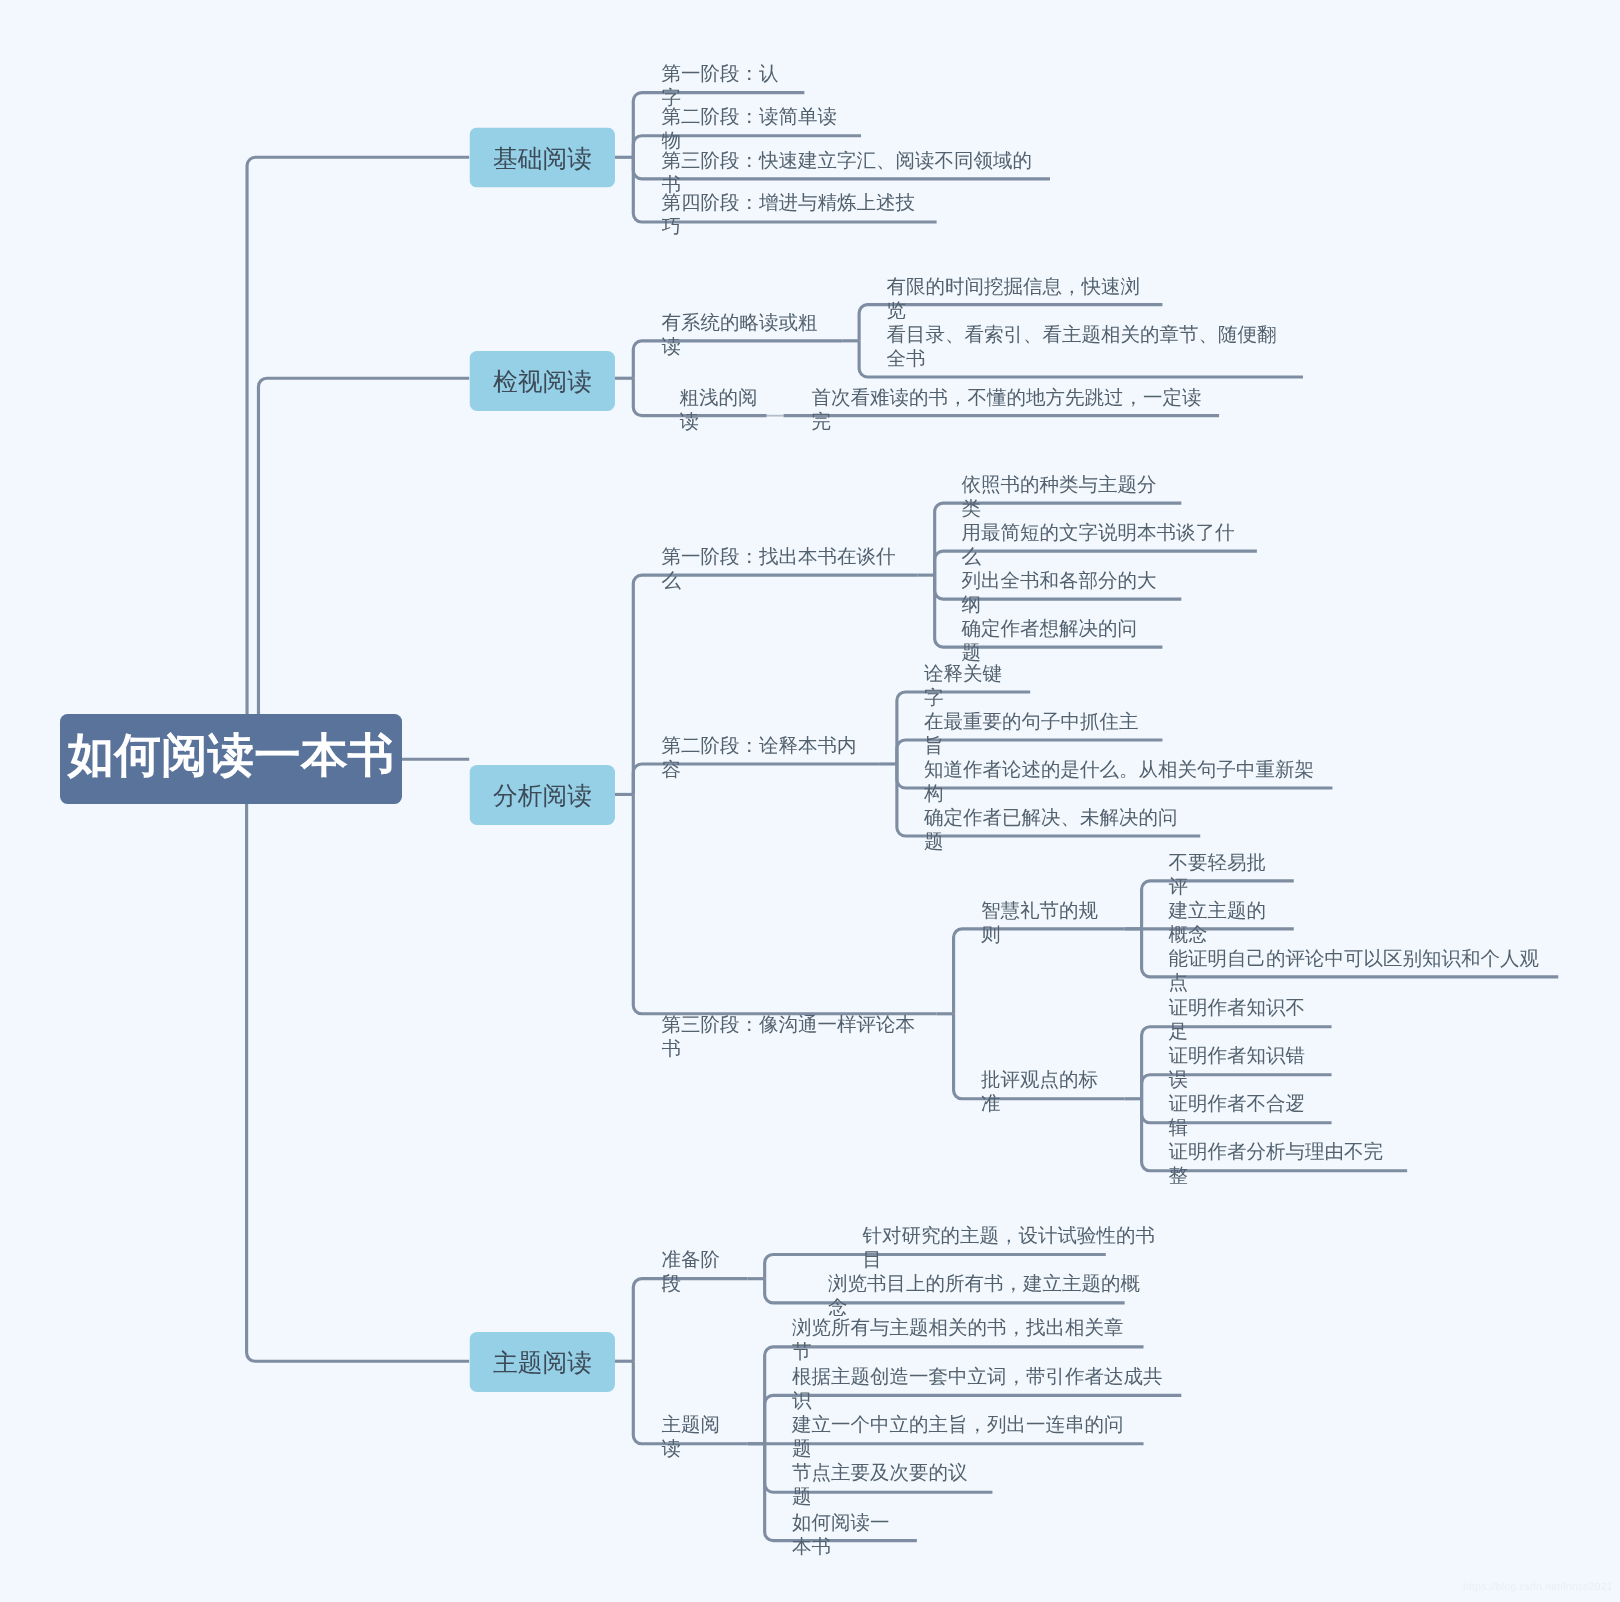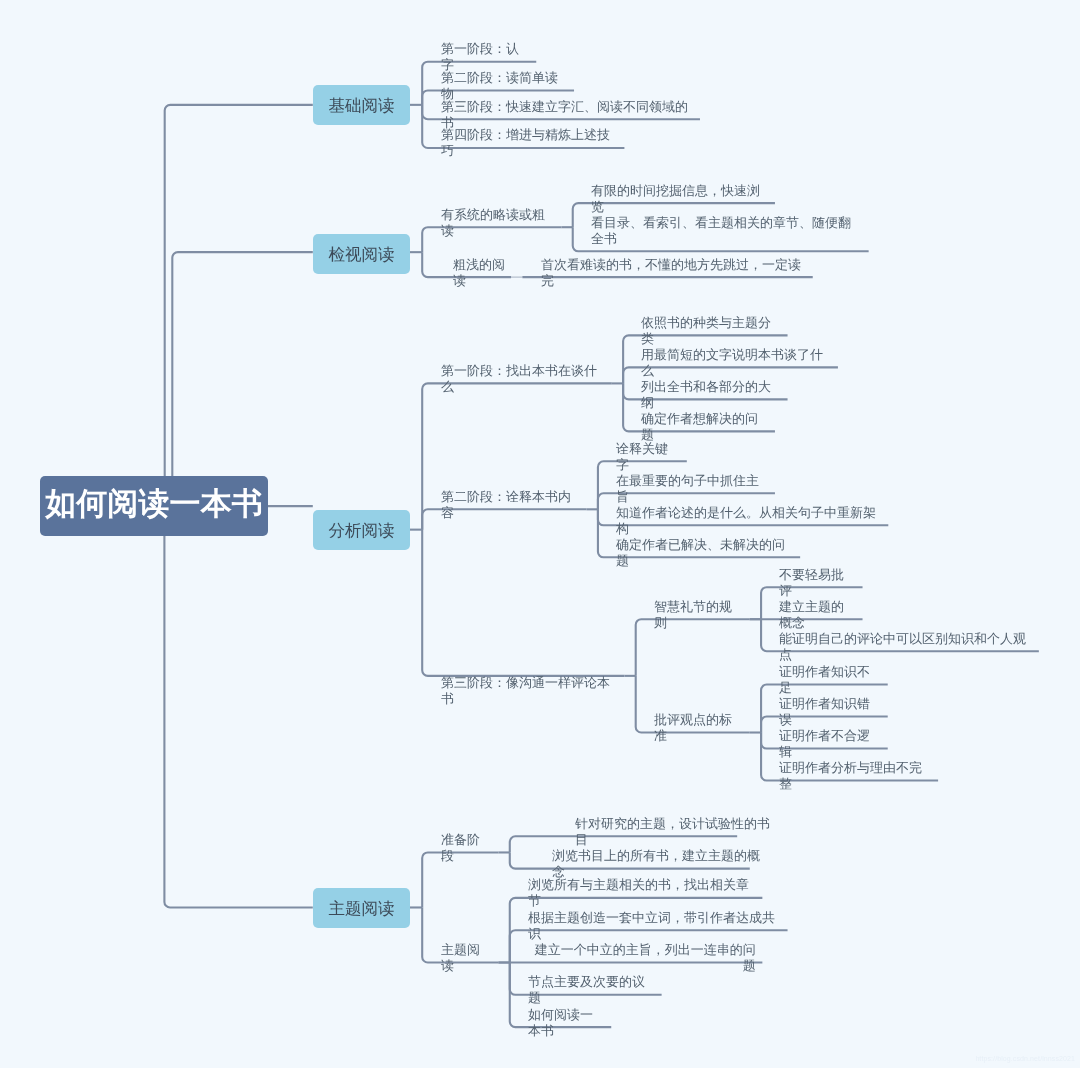--- a/index.html
+++ b/index.html
@@ -115,18 +115,18 @@
   <div class="node leaf" style="left: 779.369px; top: 695.91px; width: 101.75px;">证明作者知识错误</div>
   <div class="node leaf" style="left: 779.369px; top: 727.91px; width: 101.75px;">证明作者不合逻辑</div>
   <div class="node leaf" style="left: 779.369px; top: 759.91px; width: 152.125px;">证明作者分析与理由不完整</div>
   <div class="node lvl1" style="left: 312.8px; top: 887.635px; width: 97.2px; height: 39.7px;">主题阅读</div>
   <div class="node leaf" style="left: 440.5px; top: 831.86px; width: 51.375px;">准备阶段</div>
   <div class="node leaf" style="left: 528.075px; top: 815.71px; width: 202.5px; margin-left: 47px;">针对研究的主题，设计试验性的书目</div>
   <div class="node leaf" style="left: 528.075px; top: 848.01px; width: 215.094px; margin-left: 24px;">浏览书目上的所有书，建立主题的概念</div>
   <div class="node leaf" style="left: 440.5px; top: 941.91px; width: 51.375px;">主题阅读</div>
   <div class="node leaf" style="left: 528.075px; top: 877.31px; width: 227.688px;">浏览所有与主题相关的书，找出相关章节</div>
   <div class="node leaf" style="left: 528.075px; top: 909.61px; width: 252.875px;">根据主题创造一套中立词，带引作者达成共识</div>
-  <div class="node leaf" style="left: 528.075px; top: 941.91px; width: 227.688px; text-align: right;">建立一个中立的主旨，列出一连串的问题</div>
+  <div class="node leaf" style="left: 528.075px; top: 941.91px; width: 227.688px;">建立一个中立的主旨，列出一连串的问题</div>
   <div class="node leaf" style="left: 528.075px; top: 974.21px; width: 126.938px;">节点主要及次要的议题</div>
   <div class="node leaf" style="left: 528.075px; top: 1006.51px; width: 76.5625px;">如何阅读一本书</div>
   </div>
   <div class="wm">https://blog.csdn.net/lnnss2021</div>
 </div>
 
 </body></html>

